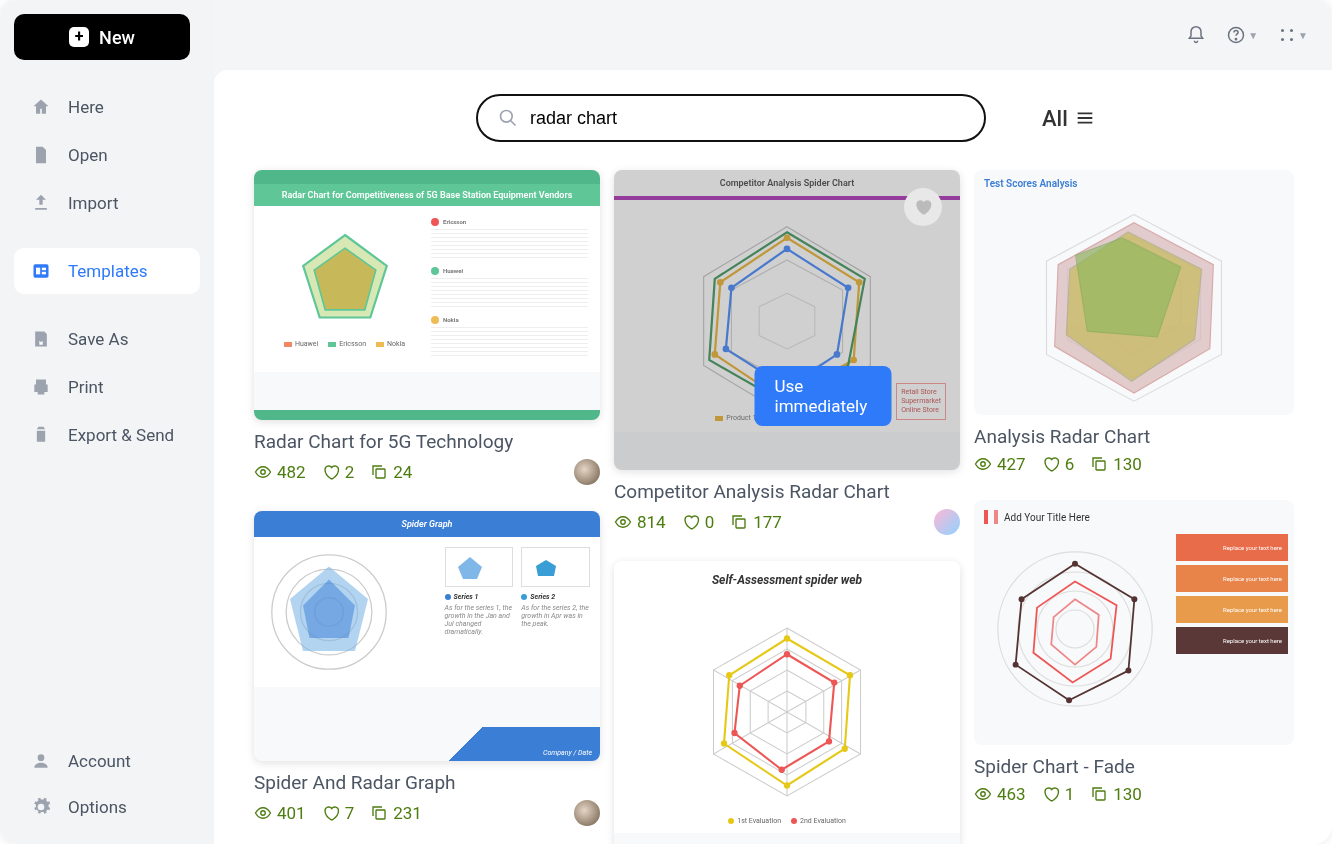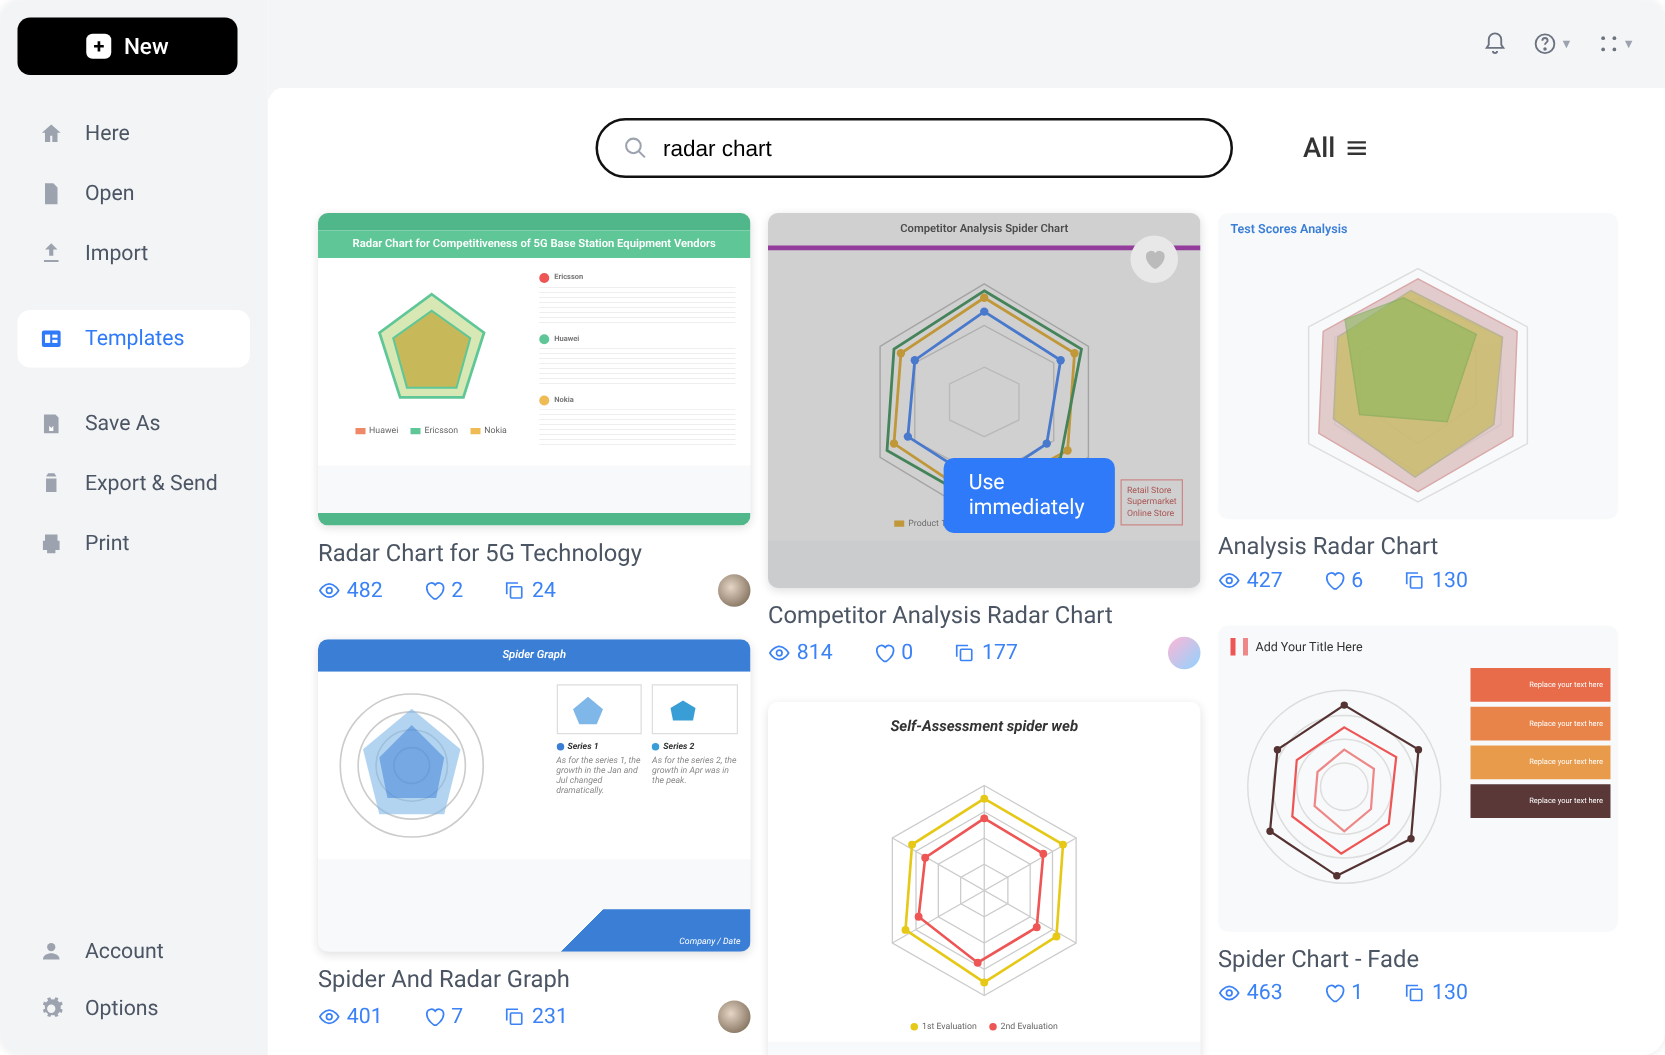--- a/index.html
+++ b/index.html
@@ -25,21 +25,21 @@
 .search-box input { border: none; outline: none; font-size: 18px; flex: 1; background: transparent; }
 .all-btn { display: flex; align-items: center; gap: 6px; font-size: 22px; font-weight: 500; cursor: pointer; margin-left: 20px;}
 .grid { display: flex; gap: 14px; }
 .col { display: flex; flex-direction: column; gap: 26px; }
 .col.c1 { width: 346px; }
 .col.c2 { width: 346px; }
 .col.c3 { width: 320px; }
 .card { display: flex; flex-direction: column; }
 .thumb { border-radius: 8px; background: #f8f9fa; box-shadow: 0 2px 8px rgba(0,0,0,.12); overflow: hidden; position: relative; }
 .card-title { font-size: 19px; color: #4b5563; margin-top: 10px; }
-.stats-row { display: flex; align-items: center; gap: 32px; margin-top: 6px; color: #3b82f6; font-size: 17px; }
+.stats-row { display: flex; align-items: center; gap: 16px; margin-top: 6px; color: #4d7c0f; font-size: 17px; }
 .stat { display: flex; align-items: center; gap: 5px; }
 .avatar { width: 26px; height: 26px; border-radius: 50%; margin-left: auto; background: linear-gradient(135deg,#ffb6d5,#8fd3ff); }
 .avatar.dog { background: radial-gradient(circle at 40% 40%, #e5d5c5, #6b5944); }
 
 .thumb.hovered { filter: none; }
 .thumb.hovered::before { content:''; position:absolute; inset:0; background: rgba(120,120,120,.35); }
 .fav-btn { position: absolute; top: 18px; right: 18px; width: 38px; height: 38px; border-radius: 50%; background: #e8e8e8; display: flex; align-items: center; justify-content: center; z-index: 2; }
 .use-btn { position: absolute; left: 50%; transform: translateX(-50%); bottom: 44px; background: #2f7af9; color: #fff; padding: 10px 20px; border-radius: 8px; font-size: 17px; z-index: 2; cursor: pointer; margin-left: 36px; }
 
 .t-head { font-size: 9px; text-align: center; padding: 6px; font-weight: 600; color: #fff; }
@@ -103,32 +103,32 @@
             <svg width="20" height="20" viewBox="0 0 24 24" fill="currentColor">
               <path d="M5 3h11l3 3v15H5z M8 5h6v4H8z"></path>
               <path d="M10 14l2 2 2-2v5h-4z" fill="#fff"></path>
             </svg>
           </span>
         <span>Save As</span>
       </div>
       <div class="nav-item">
         <span class="ni-icon">
             <svg width="20" height="20" viewBox="0 0 24 24" fill="currentColor">
+              <path d="M6 9V3h12v6h2v9h-4v3H8v-3H4V9z M8 16h8v4H8z"></path>
+            </svg>
+          </span>
+        <span>Print</span>
+      </div>
+      <div class="nav-item">
+        <span class="ni-icon">
+            <svg width="20" height="20" viewBox="0 0 24 24" fill="currentColor">
               <path d="M7 7h10v13H7z M9 2h6l2 3H7z"></path>
             </svg>
           </span>
         <span>Export &amp; Send</span>
-      </div>
-      <div class="nav-item">
-        <span class="ni-icon">
-            <svg width="20" height="20" viewBox="0 0 24 24" fill="currentColor">
-              <path d="M6 9V3h12v6h2v9h-4v3H8v-3H4V9z M8 16h8v4H8z"></path>
-            </svg>
-          </span>
-        <span>Print</span>
       </div>
     </div>
     <div class="sidebar-bottom">
       <div class="nav-item">
         <span class="ni-icon">
             <svg width="20" height="20" viewBox="0 0 24 24" fill="currentColor">
               <circle cx="12" cy="8" r="4"></circle>
               <path d="M4 20c0-4 4-6 8-6s8 2 8 6z"></path>
             </svg>
           </span>

